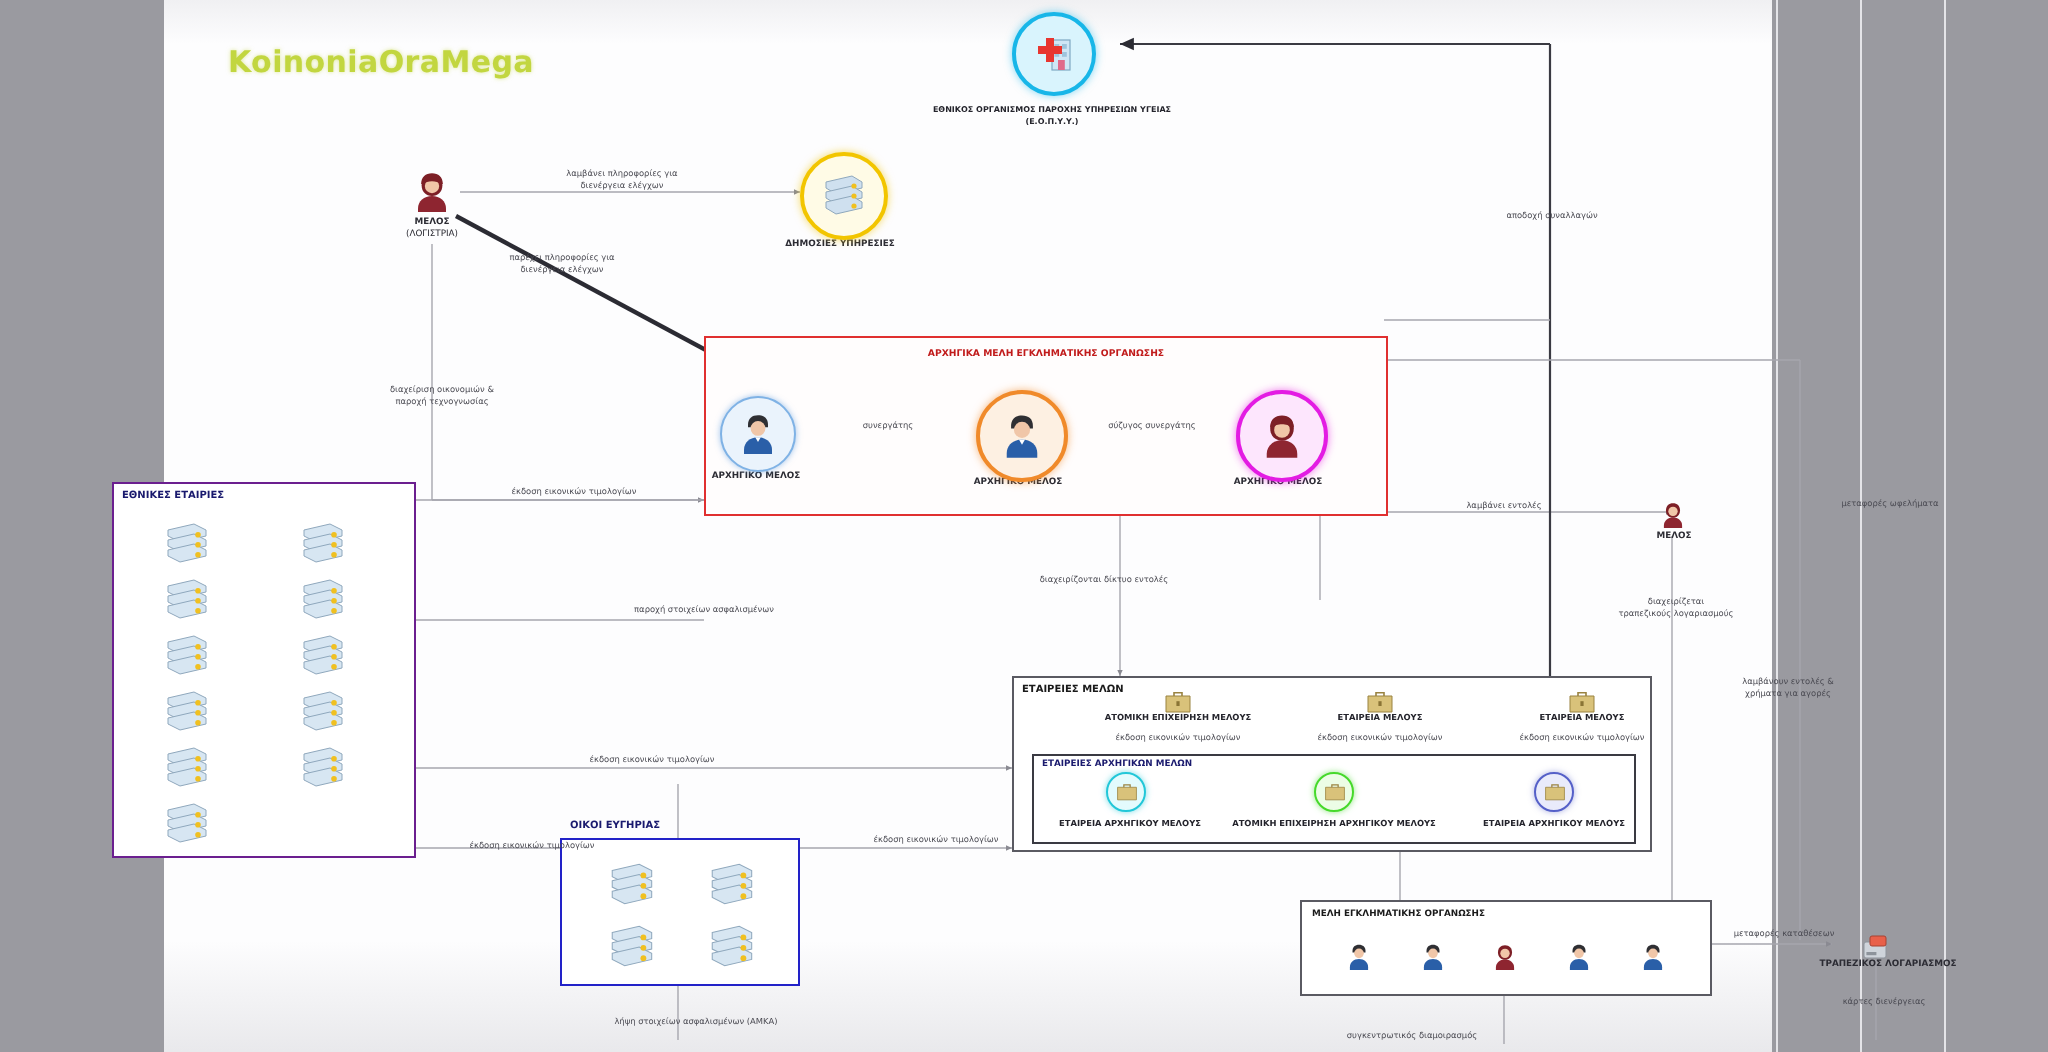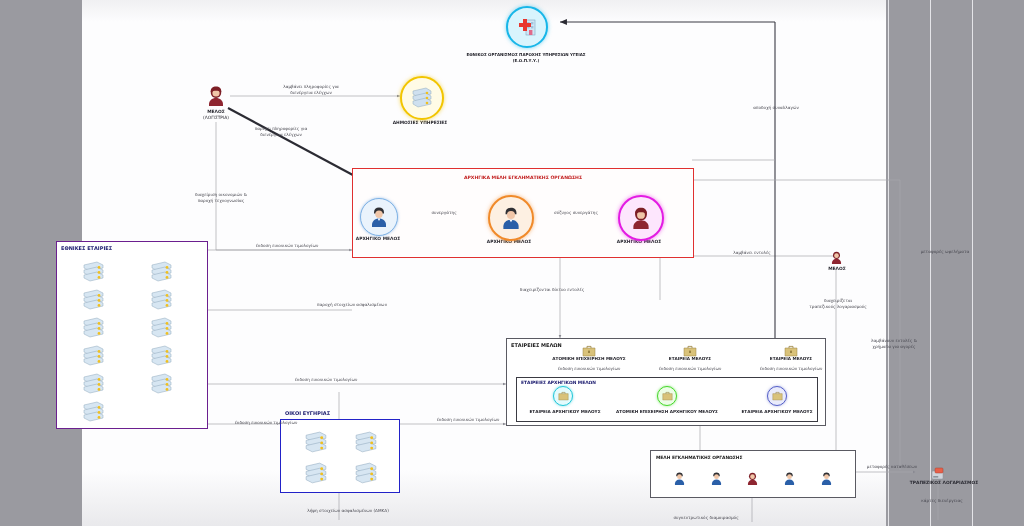--- a/index.html
+++ b/index.html
@@ -171,20 +171,21 @@
       <path d="M700,450 L700,424"></path>
       <path d="M752,496 L752,522"></path>
       <path d="M854,472 L916,472" marker-end="url(#ahg)"></path>
       <path d="M938,480 L938,520"></path>
 
       <path d="M900,180 L900,470"></path>
       <path d="M900,180 L692,180"></path>
     </g>
   </svg>
 
+  <div id="logo">KoinoniaOraMega</div>
 
   <div class="av ring-hosp" style="left:506px;top:6px;width:38px;height:38px;">
     <svg width="24" height="24" viewBox="0 0 24 24">
       <rect x="11" y="5" width="9" height="15" fill="#cfe6f5" stroke="#7fa8c4" stroke-width=".6"></rect>
       <rect x="12.2" y="7" width="2.4" height="2.4" fill="#9ec4dc"></rect>
       <rect x="16" y="7" width="2.4" height="2.4" fill="#9ec4dc"></rect>
       <rect x="12.2" y="11" width="2.4" height="2.4" fill="#9ec4dc"></rect>
       <rect x="16" y="11" width="2.4" height="2.4" fill="#9ec4dc"></rect>
       <rect x="14" y="15" width="3.4" height="5" fill="#e06a8a"></rect>
       <path d="M4,8 h4 v-4 h4 v4 h4 v4 h-4 v4 h-4 v-4 h-4 z" fill="#e8352f"></path>

